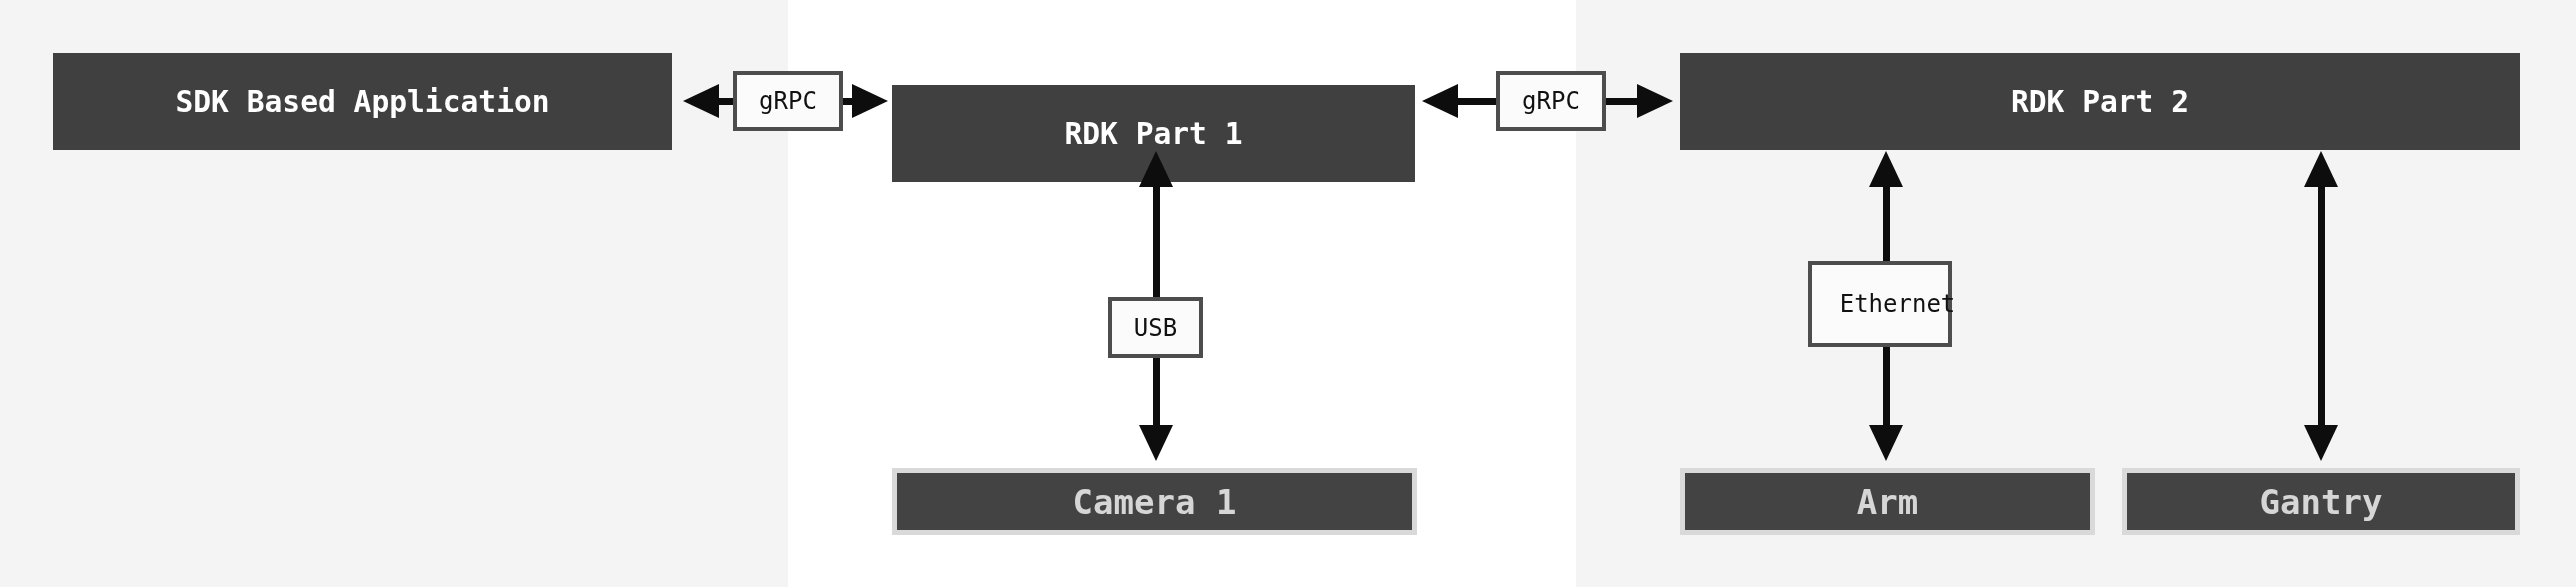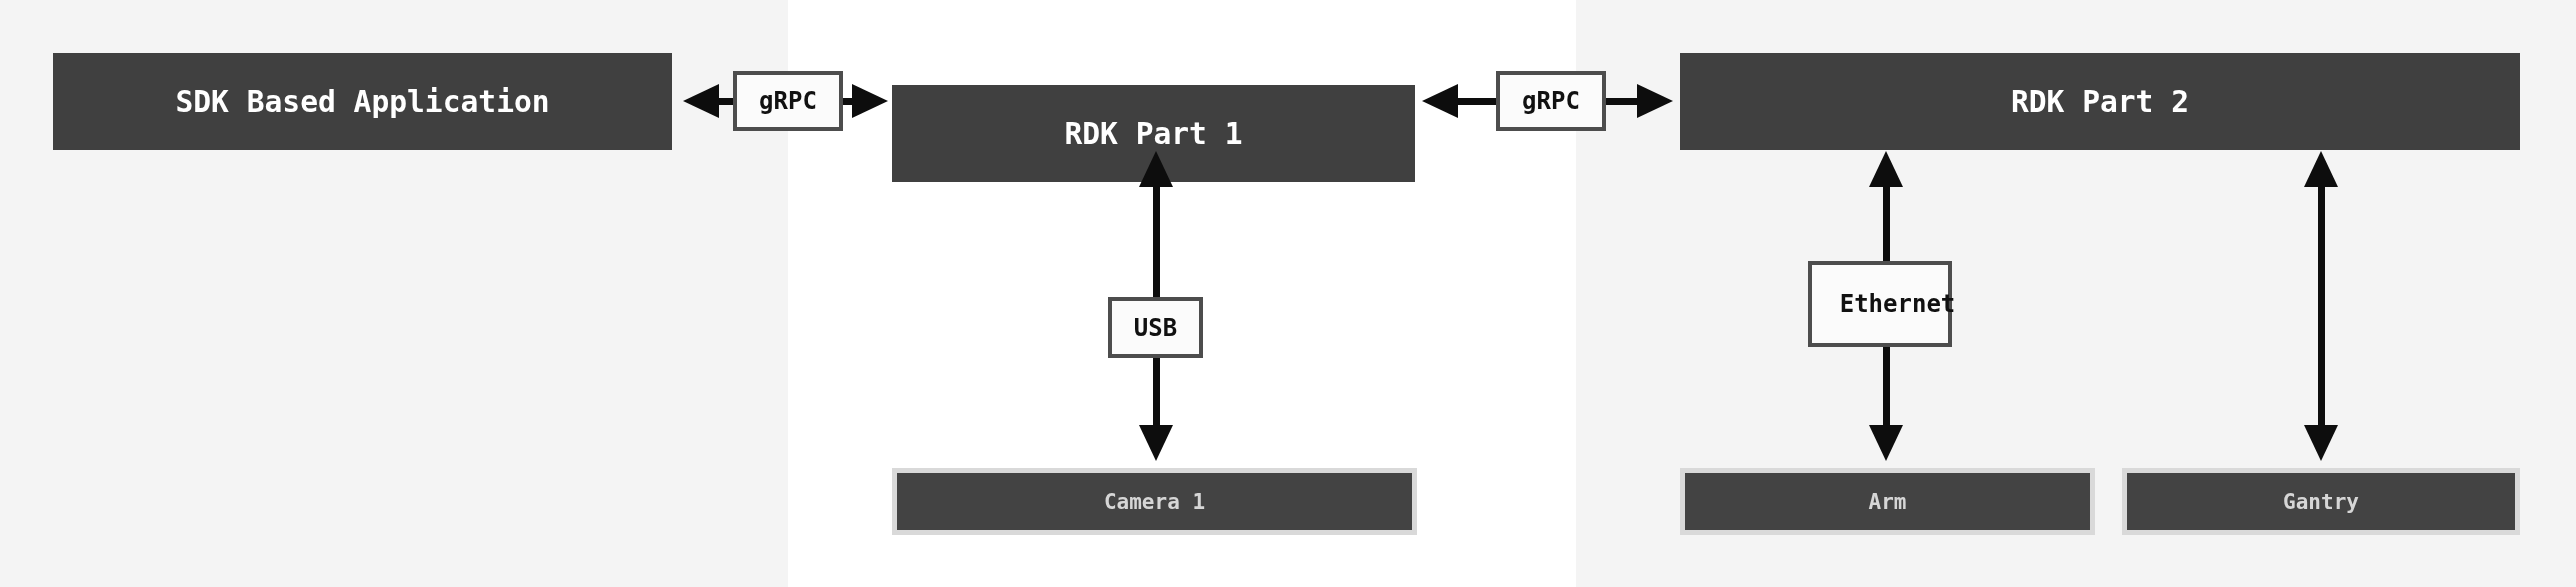--- a/index.html
+++ b/index.html
@@ -43,40 +43,40 @@
     position: absolute;
     top: 468px;
     height: 67px;
     background: #434343;
     border: 5.7px solid #d9d9d9;
     box-sizing: border-box;
     color: #d6d6d6;
     display: flex;
     align-items: center;
     justify-content: center;
-    font-size: 21px;
+    font-size: 34px;
     font-weight: bold;
     white-space: nowrap;
   }
   .node-camera { left: 892px; width: 525px; }
   .node-arm    { left: 1680px; width: 415px; }
   .node-gantry { left: 2122px; width: 398px; }
 
   
   .conn-label {
     position: absolute;
     background: #fbfbfb;
     border: 4.1px solid #4d4d4d;
     box-sizing: border-box;
     color: #111111;
     display: flex;
     align-items: center;
     justify-content: center;
     font-size: 24px;
-    font-weight: bold;
+    font-weight: normal;
     z-index: 3;
   }
   .label-grpc1    { left: 733px;  top: 71px;  width: 110px; height: 60px; }
   .label-grpc2    { left: 1496px; top: 71px;  width: 110px; height: 60px; }
   .label-usb      { left: 1108px; top: 273px; width: 95px; height: 61px; margin-top: 24px; }
   .label-ethernet { left: 1808px; top: 261px; width: 144px; height: 86px; padding-left: 35px; }
   .label-gpio     { left: 2271px; top: 261px; width: 103px; height: 86px; }
 
   
   .shaft { position: absolute; background: #0d0d0d; z-index: 1; }

